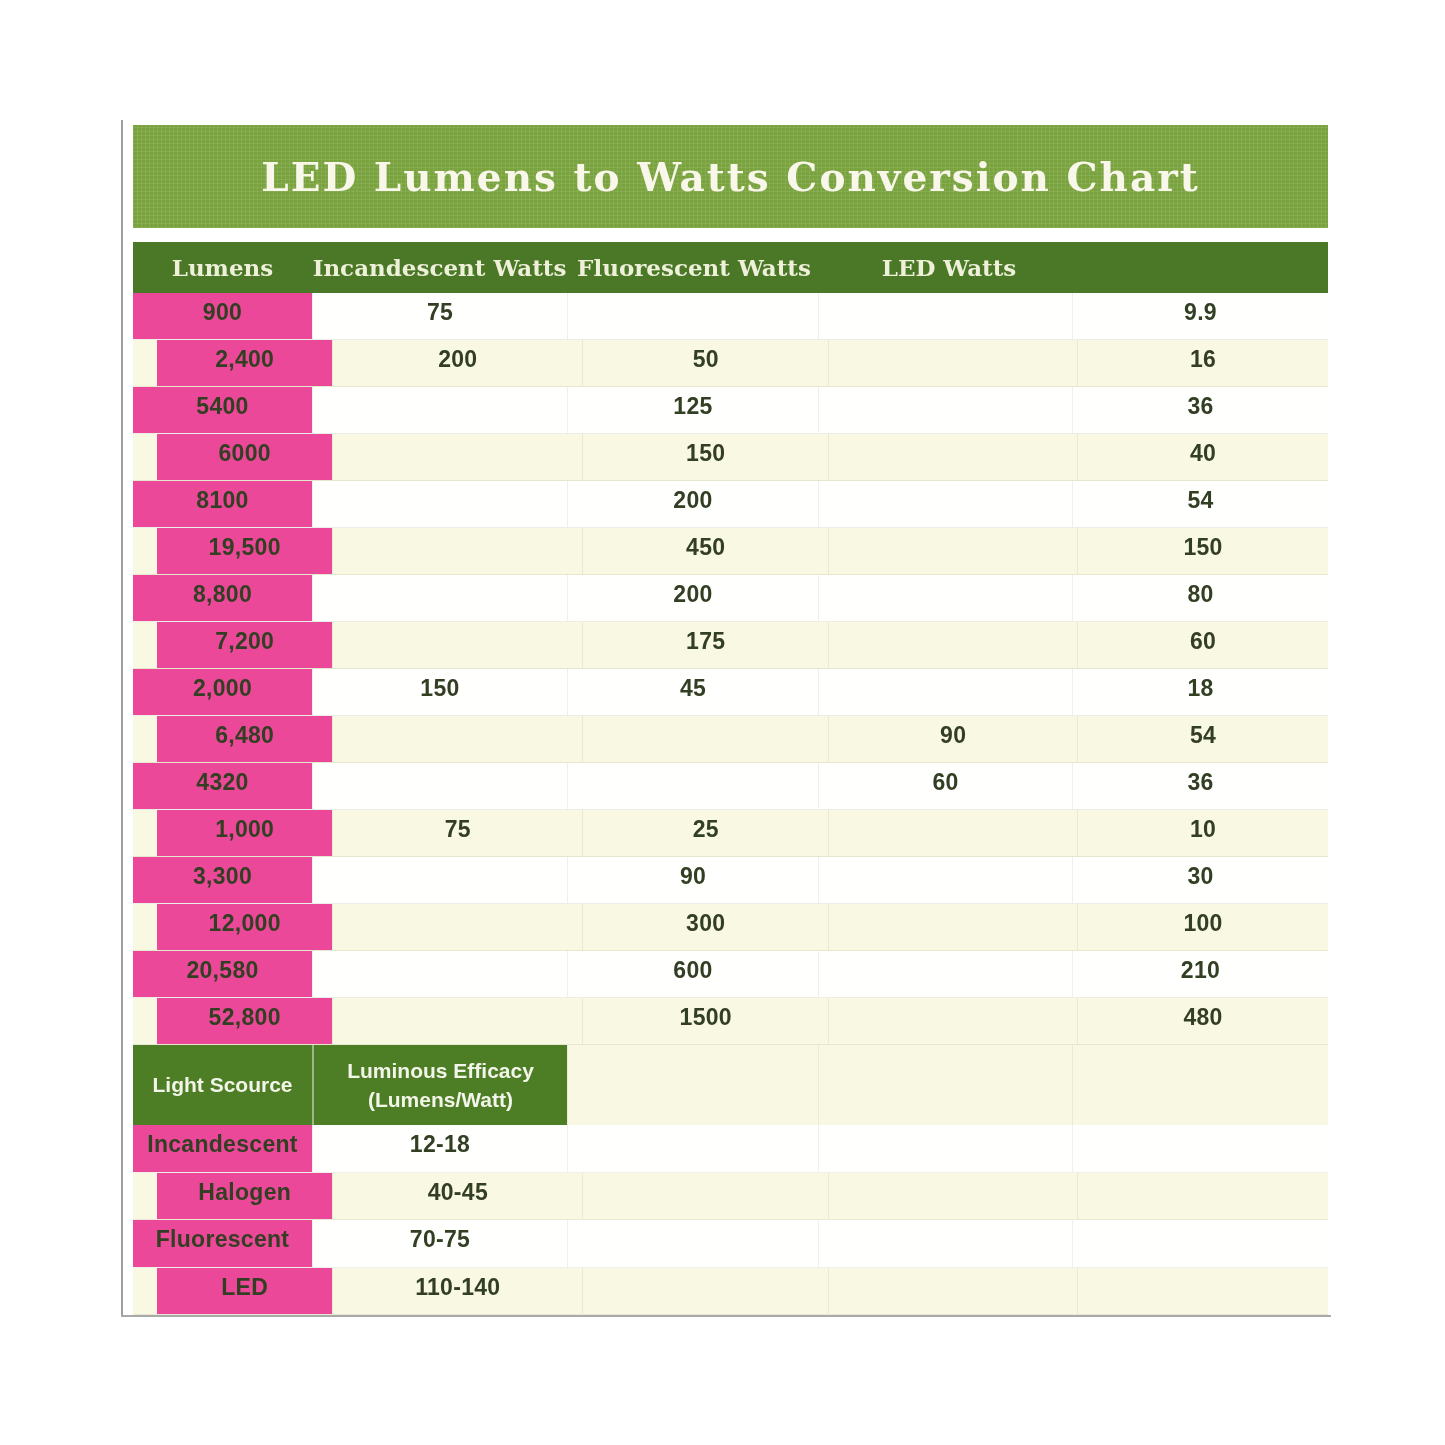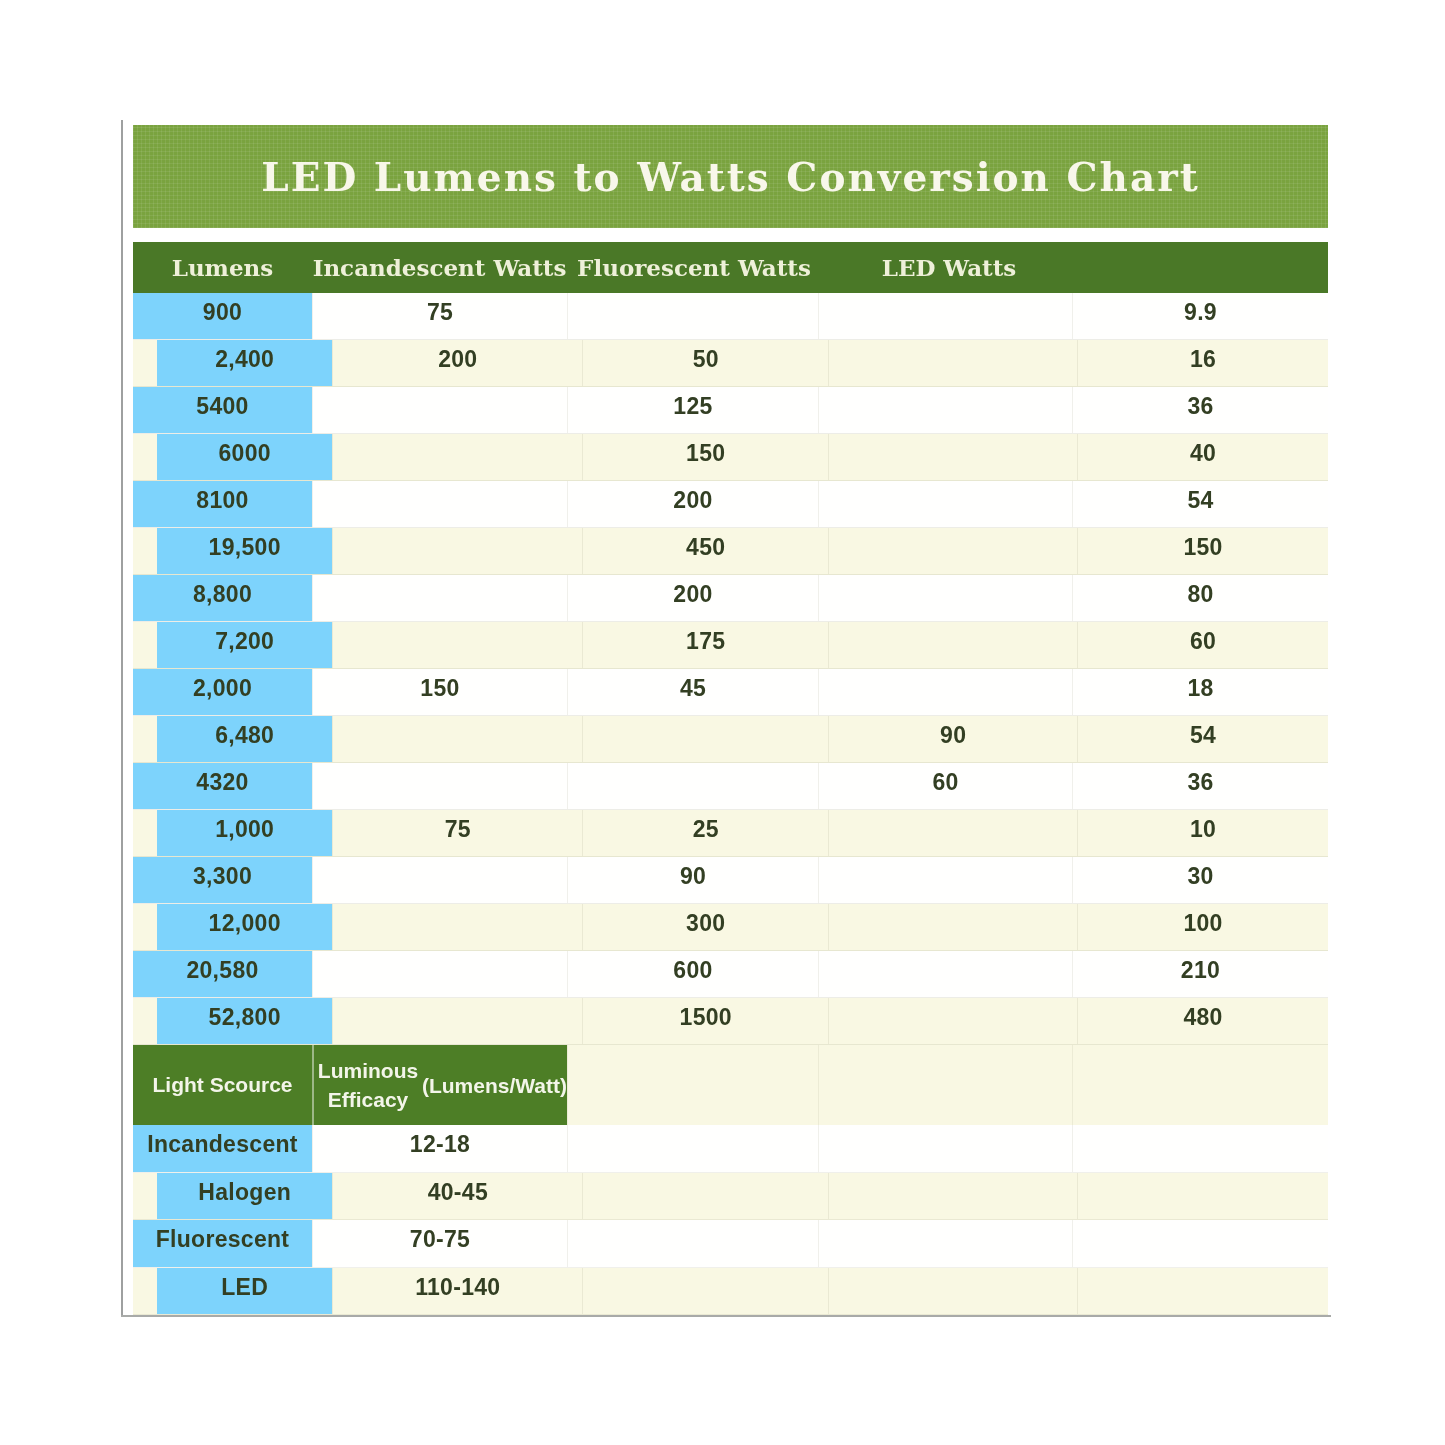--- a/index.html
+++ b/index.html
@@ -22,29 +22,29 @@
       display:flex;align-items:center;justify-content:center;white-space:nowrap;}
 
   .rows{position:absolute;left:133px;top:293px;width:1195px;}
   .row{display:flex;height:47px;box-sizing:border-box;border-bottom:1px solid rgba(130,130,95,0.14);}
   .band-white{background:#fffffe;}
   .band-cream{background:#f9f8e3;padding-left:24px;}
   .cell{box-sizing:border-box;height:100%;}
   .c1{width:179px;}.c2{width:255px;}.c3{width:251px;}.c4{width:254px;}.c5{width:256px;}
   .row .c2,.row .c3,.row .c4,.row .c5,
   .eff-row .c2,.eff-row .c3,.eff-row .c4,.eff-row .c5{border-left:1px solid rgba(130,130,95,0.12);}
-  .lum{background:#7dd3fc;}
+  .lum{background:#ec4899;}
   .num,.lum{display:flex;justify-content:center;align-items:flex-start;padding-top:6px;
             font-weight:bold;font-size:23px;color:#333f23;letter-spacing:0.3px;}
 
   .eff{position:absolute;left:133px;top:1045px;width:1195px;}
   .eff-header{display:flex;height:80px;}
   .ehcell{background:#4d7e26;color:#f3f5e9;font-weight:bold;font-size:21px;
           display:flex;align-items:center;justify-content:center;text-align:center;box-sizing:border-box;height:100%;}
-  .eh2{flex-direction:row;line-height:29px;border-left:2px solid rgba(255,255,255,0.45);}
+  .eh2{flex-direction:column;line-height:29px;border-left:2px solid rgba(255,255,255,0.45);}
   .strip{background:#f9f8e3;border-left:1px solid rgba(130,130,95,0.10);}
   .eff-row{display:flex;height:47.5px;box-sizing:border-box;border-bottom:1px solid rgba(130,130,95,0.12);}
 </style>
 </head>
 <body>
 
 <div class="canvas">
   <div class="vborder"></div>
   <div class="hborder"></div>
 

